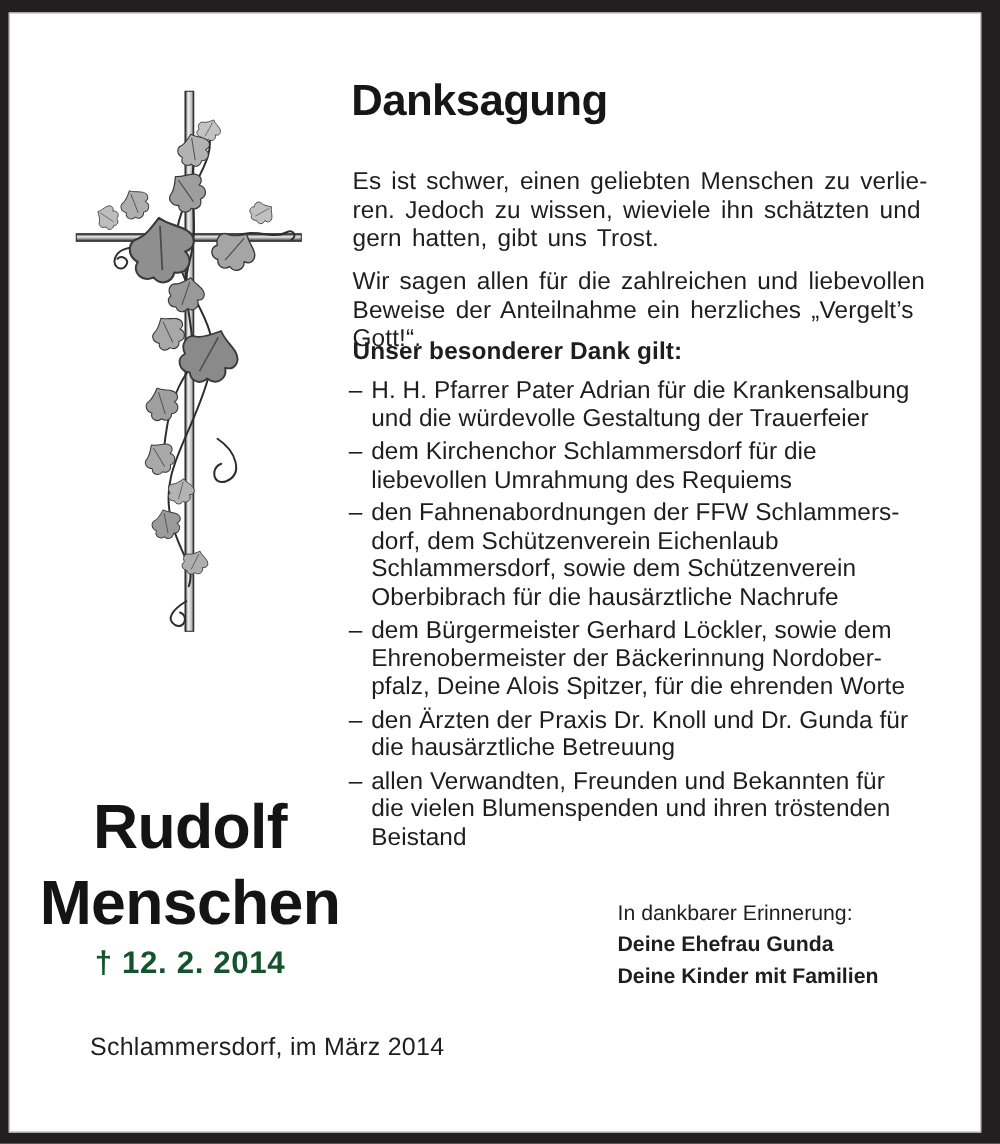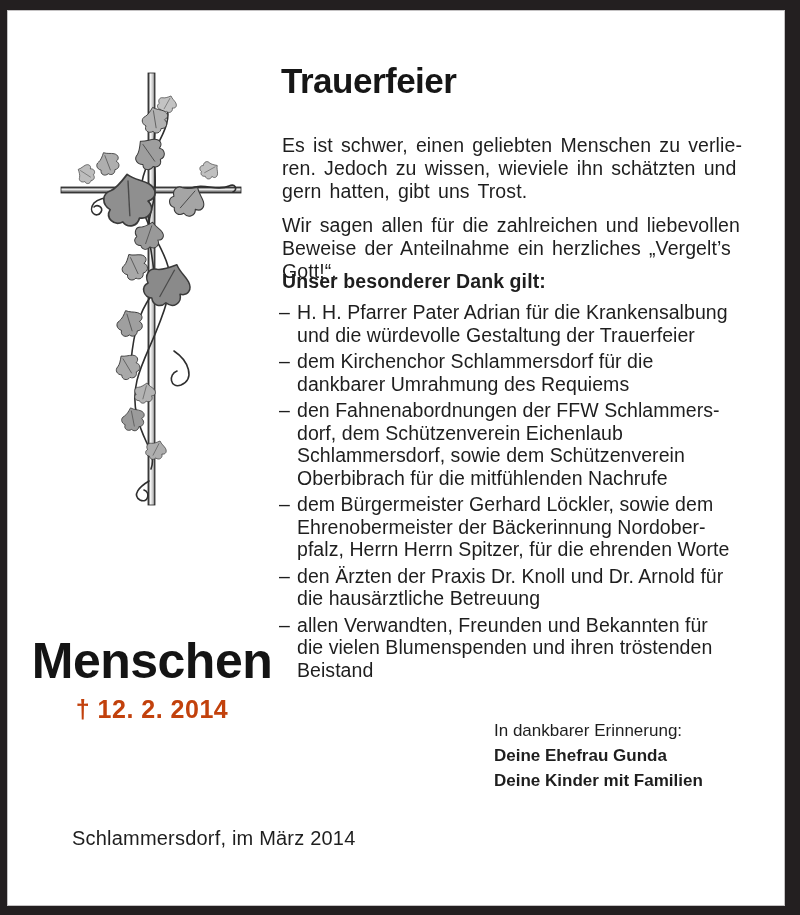--- a/index.html
+++ b/index.html
@@ -38,21 +38,21 @@
   }
   .thanks-list li{position:relative;padding-left:18px;margin:0 0 4px 0;}
   .dash{position:absolute;left:0;top:0;}
   .item-text{white-space:pre-line;display:block;}
   
   .name-block{left:13px;top:620px;width:262px;text-align:center;}
   .deceased-name{
     font-size:50px;font-weight:bold;line-height:61px;letter-spacing:-.5px;color:#141414;
   }
   .death-date{
-    margin-top:3px;font-size:25px;font-weight:bold;letter-spacing:.5px;color:#c2410c;text-align:center;
+    margin-top:3px;font-size:25px;font-weight:bold;letter-spacing:.5px;color:#14532d;text-align:center;
   }
   
   .remembrance{left:486px;top:707px;width:290px;font-size:17px;line-height:25px;}
   .remembrance .bold{font-weight:bold;}
   
   .place-date{left:48px;top:816px;width:500px;font-size:20px;letter-spacing:.2px;margin-left:16px;}
   
   .cross-wrap{left:31px;top:50px;width:232px;height:490px;}
 </style>
 </head>
@@ -105,69 +105,70 @@
       <use href="#ivyleaf" transform="translate(97,206) rotate(-30) scale(0.8)" fill="#a8a8a8"></use>
       <use href="#ivyleaf" transform="translate(128,226) rotate(24) scale(1.35)" fill="#8a8a8a"></use>
       <use href="#ivyleaf" transform="translate(92,263) rotate(-22) scale(0.8)" fill="#9f9f9f"></use>
       <use href="#ivyleaf" transform="translate(90,306) rotate(-36) scale(0.75)" fill="#a9a9a9"></use>
       <use href="#ivyleaf" transform="translate(106,333) rotate(10) scale(0.62)" fill="#b3b3b3"></use>
       <use href="#ivyleaf" transform="translate(95,359) rotate(-16) scale(0.7)" fill="#9b9b9b"></use>
       <use href="#ivyleaf" transform="translate(117,390) rotate(22) scale(0.6)" fill="#aeaeae"></use>
     </svg>
   </div>
 
-  <div class="abs title">Trauerfeier</div>
+  <div class="abs title">Danksagung</div>
 
   <p class="abs para para2">Wir sagen allen für die zahlreichen und liebevollen
 Beweise der Anteilnahme ein herzliches „Vergelt’s
 Gott!“.</p>
   <p class="abs para para1">Es ist schwer, einen geliebten Menschen zu verlie-
 ren. Jedoch zu wissen, wieviele ihn schätzten und
 gern hatten, gibt uns Trost.</p>
 
   <div class="abs thanks-heading">Unser besonderer Dank gilt:</div>
 
   <ul class="abs thanks-list">
     <li>
       <span class="dash">–</span>
       <span class="item-text">H. H. Pfarrer Pater Adrian für die Krankensalbung
 und die würdevolle Gestaltung der Trauerfeier</span>
     </li>
     <li>
       <span class="dash">–</span>
       <span class="item-text">dem Kirchenchor Schlammersdorf für die
-dankbarer Umrahmung des Requiems</span>
+liebevollen Umrahmung des Requiems</span>
     </li>
     <li>
       <span class="dash">–</span>
       <span class="item-text">den Fahnenabordnungen der FFW Schlammers-
 dorf, dem Schützenverein Eichenlaub
 Schlammersdorf, sowie dem Schützenverein
-Oberbibrach für die mitfühlenden Nachrufe</span>
+Oberbibrach für die hausärztliche Nachrufe</span>
     </li>
     <li>
       <span class="dash">–</span>
       <span class="item-text">dem Bürgermeister Gerhard Löckler, sowie dem
 Ehrenobermeister der Bäckerinnung Nordober-
-pfalz, Herrn Herrn Spitzer, für die ehrenden Worte</span>
+pfalz, Deine Alois Spitzer, für die ehrenden Worte</span>
     </li>
     <li>
       <span class="dash">–</span>
-      <span class="item-text">den Ärzten der Praxis Dr. Knoll und Dr. Arnold für
+      <span class="item-text">den Ärzten der Praxis Dr. Knoll und Dr. Gunda für
 die hausärztliche Betreuung</span>
     </li>
     <li>
       <span class="dash">–</span>
       <span class="item-text">allen Verwandten, Freunden und Bekannten für
 die vielen Blumenspenden und ihren tröstenden
 Beistand</span>
     </li>
   </ul>
 
   <div class="abs name-block">
+    <div class="deceased-name">Rudolf</div>
     <div class="deceased-name">Menschen</div>
     <div class="death-date">† 12. 2. 2014</div>
   </div>
 
   <div class="abs remembrance">
     <div>In dankbarer Erinnerung:</div>
     <div class="bold">Deine Ehefrau Gunda</div>
     <div class="bold">Deine Kinder mit Familien</div>
   </div>
 

